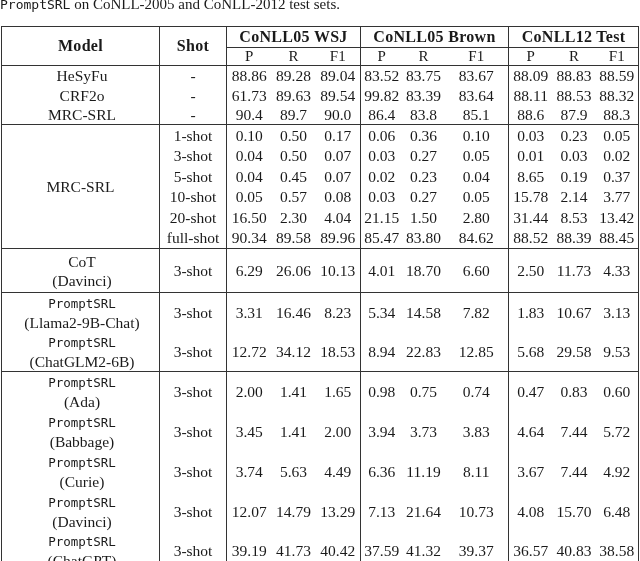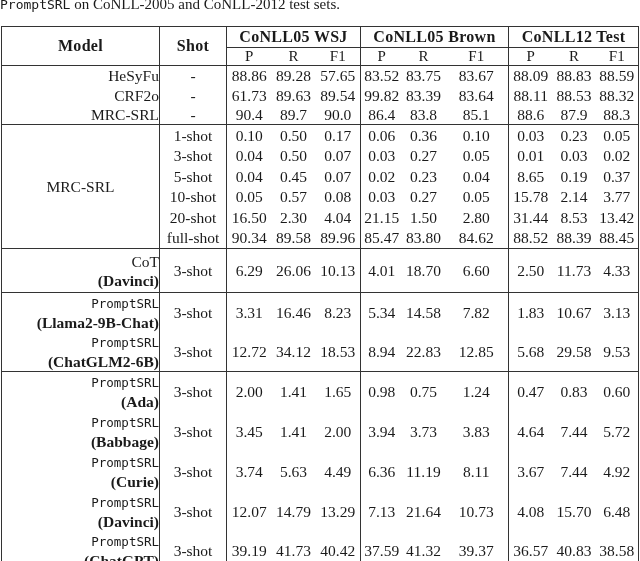--- a/index.html
+++ b/index.html
@@ -12,24 +12,24 @@
           font-family:"Liberation Serif",serif; font-size:15.5px; }
   td, th { padding:0; white-space:nowrap; line-height:1; }
   th { font-weight:bold; }
   .b-top { border-top:1.5px solid #333; }
   .b-bot { border-bottom:1.5px solid #333; }
   .b-l { border-left:1.5px solid #333; }
   .b-r { border-right:1.5px solid #333; }
   .hdr1 th { height:20px; font-size:16px; letter-spacing:0.3px; }
   .hdr2 td { height:17px; text-align:center; font-size:15px; border-top:1px solid #333; }
   .num { text-align:center; }
-  .model { text-align:right; padding-left:3px; }
+  .model { text-align:center; padding-left:3px; }
   .shot { text-align:center; }
   .tt { font-family:"DejaVu Sans Mono","Liberation Mono",monospace; font-size:12.5px; }
-  .mname { font-weight:bold; }
+  .mname { font-weight:normal; }
   .two { line-height:19px; }
 </style>
 </head>
 <body>
 
 <div class="caption"><span class="tt">PromptSRL</span><span> on CoNLL-2005 and CoNLL-2012 test sets.</span></div>
 
 <table>
   <colgroup>
     <col style="width:158px">
@@ -63,21 +63,21 @@
     <td class="b-bot">P</td>
     <td class="b-bot">R</td>
     <td class="b-bot b-r">F1</td>
   </tr>
 
   <tr style="height:20px">
     <td class="model b-l b-r">HeSyFu</td>
     <td class="shot b-r">-</td>
   <td class="num">88.86</td>
         <td class="num">89.28</td>
-        <td class="num b-r">57.65</td>
+        <td class="num b-r">89.04</td>
         <td class="num">83.52</td>
         <td class="num">83.75</td>
         <td class="num b-r">83.67</td>
         <td class="num">88.09</td>
         <td class="num">88.83</td>
         <td class="num b-r">88.59</td>
       </tr>
   <tr style="height:20px">
     <td class="model b-l b-r">CRF2o</td>
     <td class="shot b-r">-</td>
@@ -233,21 +233,21 @@
     <td class="model two b-l b-r">
       <div class="tt">PromptSRL</div>
       <div class="mname">(Ada)</div>
     </td>
     <td class="shot b-r">3-shot</td>
   <td class="num">2.00</td>
         <td class="num">1.41</td>
         <td class="num b-r">1.65</td>
         <td class="num">0.98</td>
         <td class="num">0.75</td>
-        <td class="num b-r">1.24</td>
+        <td class="num b-r">0.74</td>
         <td class="num">0.47</td>
         <td class="num">0.83</td>
         <td class="num b-r">0.60</td>
       </tr>
   <tr style="height:40px">
     <td class="model two b-l b-r">
       <div class="tt">PromptSRL</div>
       <div class="mname">(Babbage)</div>
     </td>
     <td class="shot b-r">3-shot</td>

